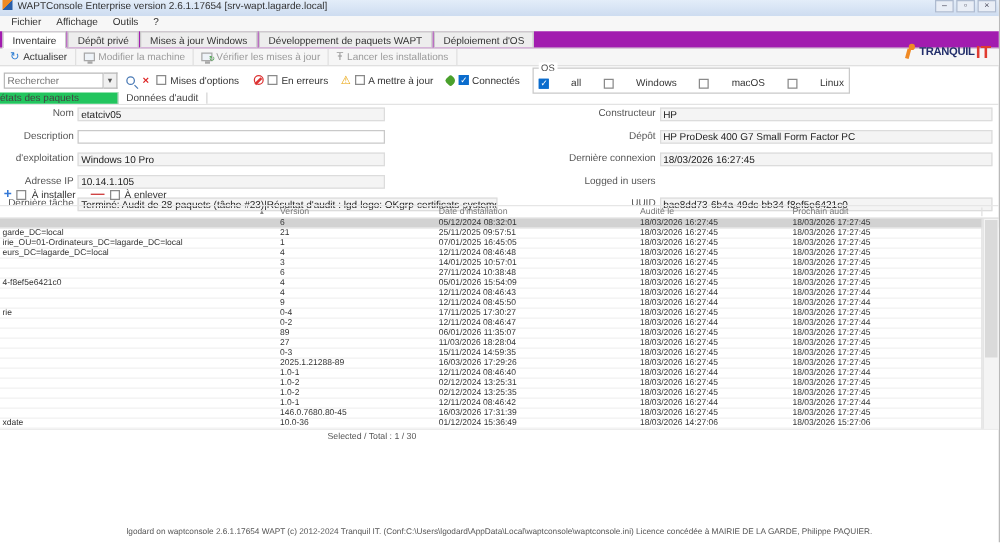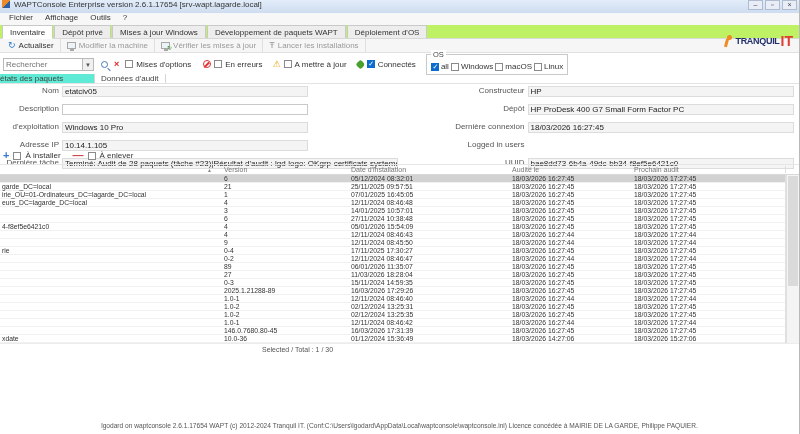--- a/index.html
+++ b/index.html
@@ -12,21 +12,21 @@
   .appicon { width:8px; height:8px; background:linear-gradient(135deg,#f08a24 50%,#2b5fa8 50%); margin-right:4px; flex:0 0 auto; }
   .titletext { white-space:nowrap; overflow:hidden; }
   .winbtns { margin-left:auto; display:flex; gap:2px; }
   .winbtn { width:15px; height:10px; background:#e9eef6; border:1px solid #aebbd0; font-size:7px; line-height:8px; text-align:center; color:#445; }
 
   
   .menubar { height:12px; background:#f7f7f7; display:flex; align-items:flex-start; gap:2px; padding:0 4px; font-size:8px; flex:0 0 auto; }
   .menuitem { padding:0 5px; }
 
   
-  .tabbar { height:14px; background:#bef264; display:flex; align-items:center; padding-left:2px; font-size:8px; border-bottom:1px solid #d8d8d8; flex:0 0 auto; }
+  .tabbar { height:14px; background:#a21caf; display:flex; align-items:center; padding-left:2px; font-size:8px; border-bottom:1px solid #d8d8d8; flex:0 0 auto; }
   .tab { padding:2px 7px 1px; border:1px solid #c9c9c9; border-bottom:none; background:#ededed; color:#333; margin-right:1px; height:13px; }
   .tab.active { background:#fff; font-weight:normal; height:14px; border-bottom:1px solid #fff; margin-bottom:-1px; }
 
   
   .toolbar { height:14px; background:#f6f6f6; border-bottom:1px solid #e0e0e0; display:flex; align-items:center; font-size:8px; padding-left:2px; flex:0 0 auto; position:relative; }
   .tbtn { display:flex; align-items:center; gap:3px; padding:0 6px; height:13px; color:#9a9a9a; border-right:1px solid #e0e0e0; }
   .tbtn.enabled { color:#333; }
   .i-refresh { color:#2b7cd3; font-size:9px; line-height:9px; }
   .i-monitor { width:9px; height:7px; border:1px solid #a8a8a8; background:#eef3f8; position:relative; display:inline-block; }
   .i-monitor::after { content:""; position:absolute; left:2px; bottom:-3px; width:4px; height:2px; background:#a8a8a8; }
@@ -48,26 +48,26 @@
   .i-search::after { content:""; position:absolute; width:4px; height:1px; background:#4a7ab5; transform:rotate(45deg); left:5px; top:7px; }
   .i-clear { color:#d22; font-weight:bold; font-size:9px; margin:0 2px; }
   .chk { width:8px; height:8px; border:1px solid #8a8a8a; background:#fff; display:inline-block; position:relative; flex:0 0 auto; }
   .chk.checked { background:#0b6ccd; border-color:#0b6ccd; }
   .chk.checked::after { content:"✓"; color:#fff; font-size:7px; position:absolute; left:0.5px; top:-1px; }
   .chkgroup { display:flex; align-items:center; gap:3px; }
   .i-error { width:8px; height:8px; border:1.5px solid #d33; border-radius:50%; position:relative; display:inline-block; }
   .i-error::after { content:""; position:absolute; width:7px; height:1.5px; background:#d33; transform:rotate(-45deg); left:-1px; top:2.5px; }
   .i-warning { color:#e8a000; font-size:9px; line-height:9px; }
   .i-connected { width:7px; height:7px; background:#4aa02c; border-radius:2px 50% 2px 2px; transform:rotate(45deg); display:inline-block; }
-  .os-box { border:1px solid #c9c9c9; height:21px; margin-left:6px; position:relative; padding:5px 4px 0 4px; display:flex; align-items:center; gap:2px; font-size:8px; }
+  .os-box { border:1px solid #c9c9c9; height:21px; margin-left:6px; position:relative; padding:5px 4px 0 4px; display:flex; align-items:center; gap:18px; font-size:8px; }
   .os-box .legend { position:absolute; top:-5px; left:4px; background:#fff; padding:0 2px; font-size:7.5px; color:#444; }
 
   
   .subtabs { height:9px; display:flex; align-items:flex-end; font-size:8px; border-bottom:1px solid #e3e3e3; flex:0 0 auto; }
-  .subtab { padding:0 5px 0 0; background:#5eead4; border-right:1px solid #d5d5d5; color:#444; height:9px; line-height:9px; white-space:nowrap; overflow:hidden; }
+  .subtab { padding:0 5px 0 0; background:#22c55e; border-right:1px solid #d5d5d5; color:#444; height:9px; line-height:9px; white-space:nowrap; overflow:hidden; }
   .subtab.first { width:95px; }
   .subtab.active { background:#fff; border-right:1px solid #d5d5d5; padding:0 6px; }
 
   
   .form { height:63px; display:flex; font-size:8px; padding-top:2px; flex:0 0 auto; }
   .fcol-left { width:400px; }
   .fcol-right { width:400px; }
   .frow { display:flex; align-items:flex-start; height:12px; margin-bottom:6px; }
   .flabel { color:#555; text-align:right; padding-right:3px; white-space:nowrap; overflow:hidden; }
   .fcol-left .flabel { width:62px; direction:rtl; }

